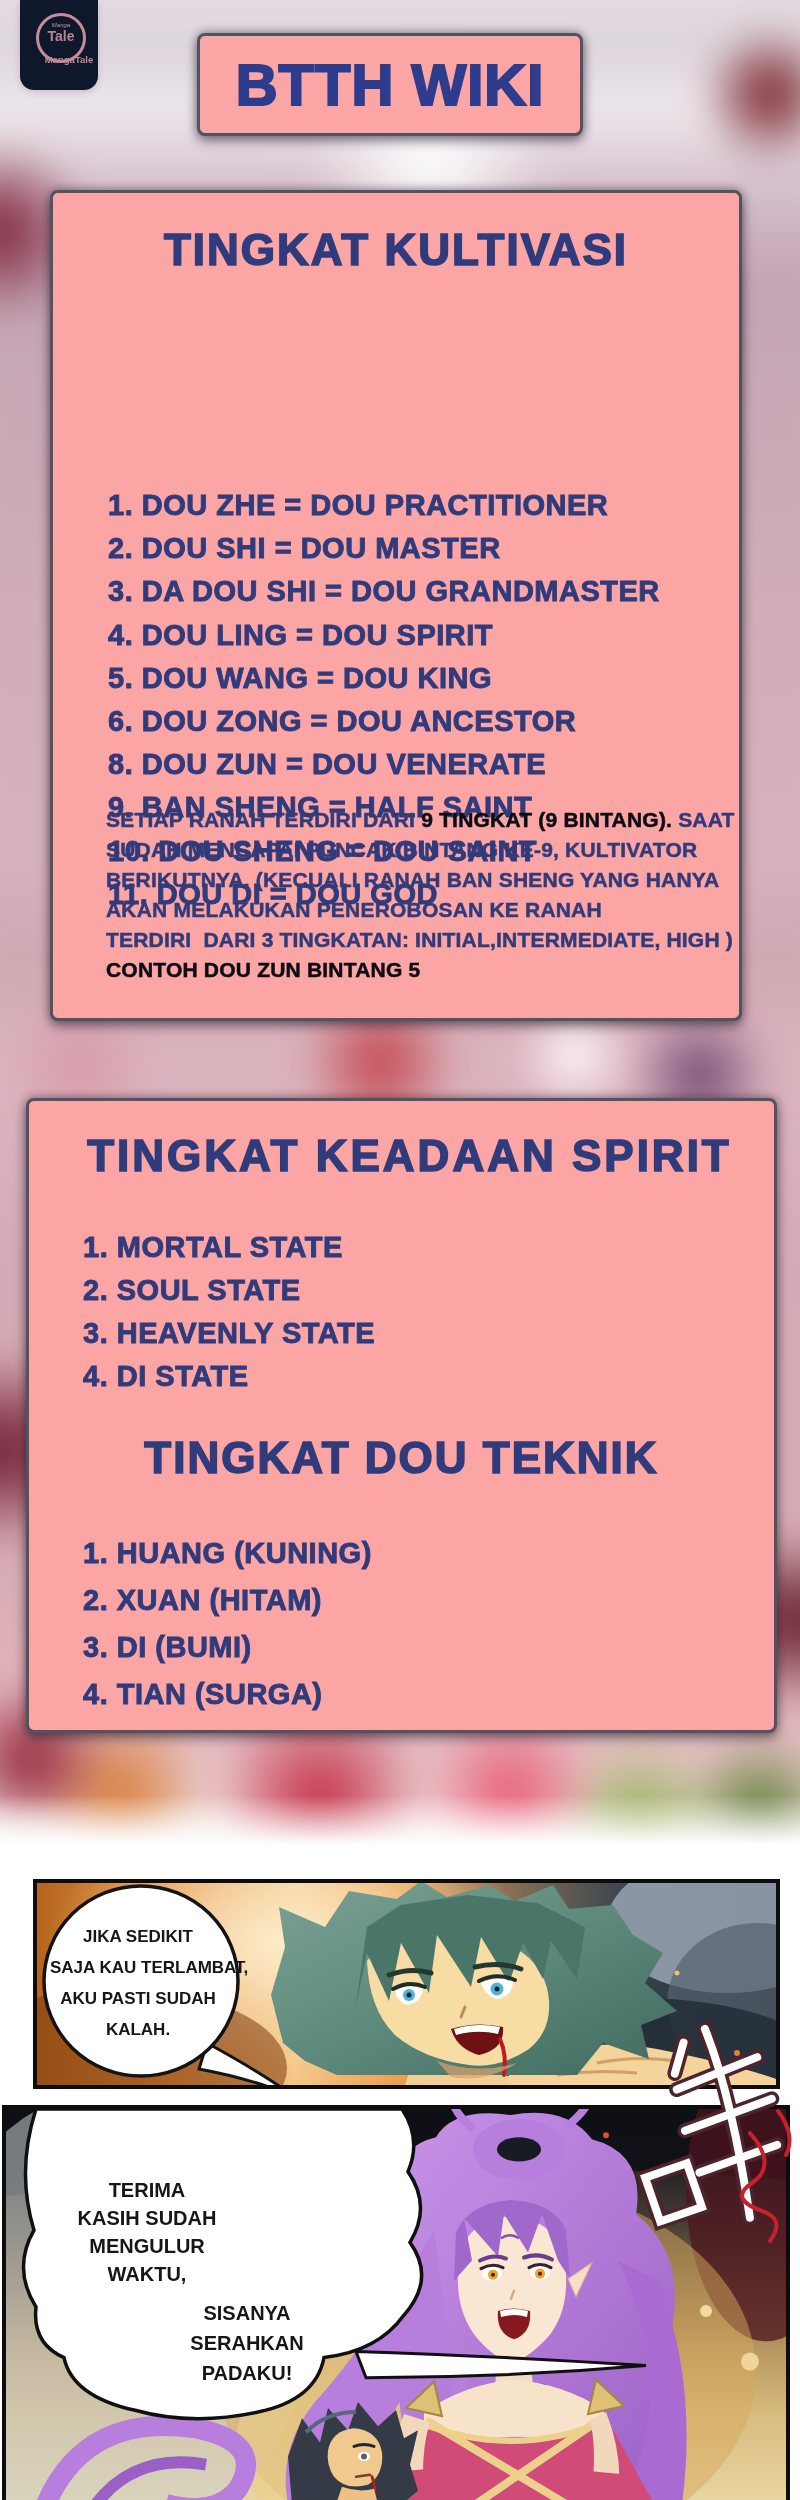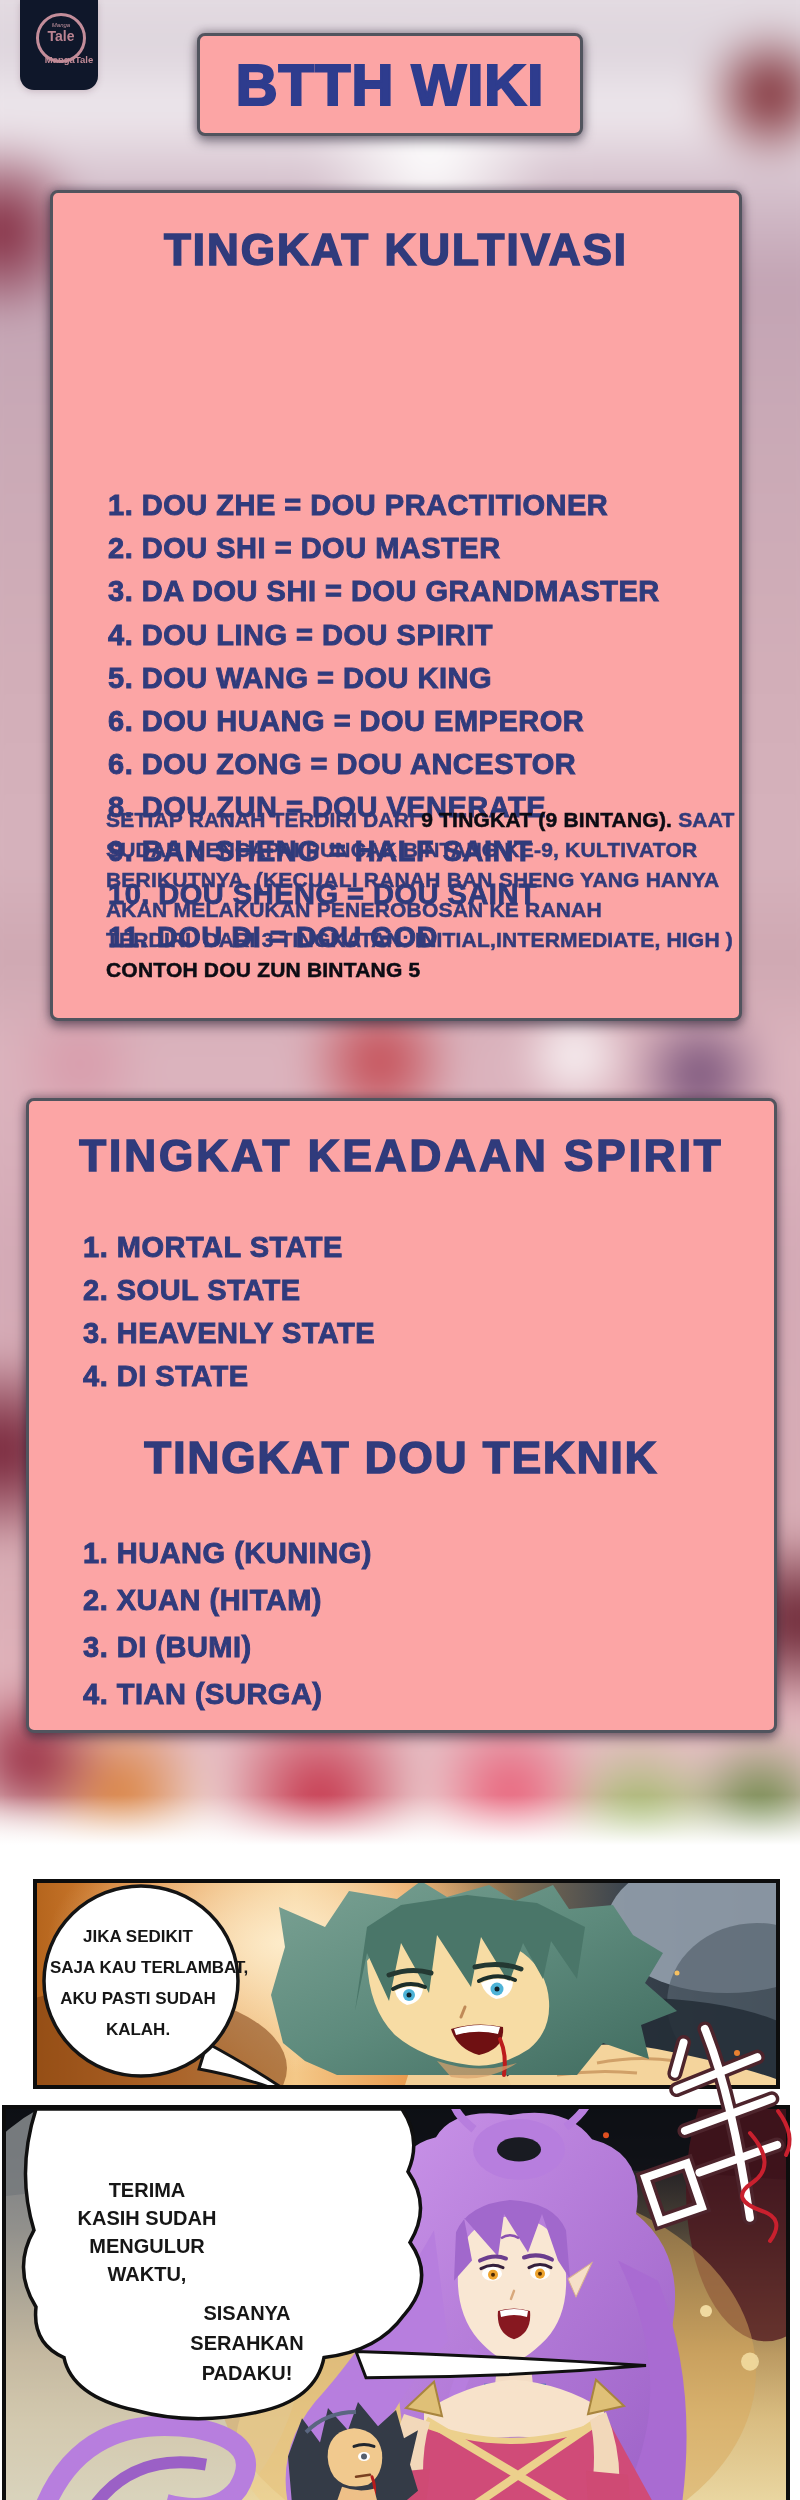--- a/index.html
+++ b/index.html
@@ -50,21 +50,21 @@
   .bluebox{position:absolute;background:#fca5a5;border:3px solid #51545e;border-radius:8px;
     box-shadow:0 5px 12px rgba(35,25,45,.55), 0 -2px 8px rgba(35,25,45,.3);z-index:2;box-sizing:border-box;}
   .header-box{left:197px;top:33px;width:386px;height:103px;display:flex;align-items:center;justify-content:center;}
   .header-title{font-size:58px;font-weight:700;color:#2e3c8e;letter-spacing:1px;
     -webkit-text-stroke:2.2px #2e3c8e;}
   .box1{left:50px;top:190px;width:692px;height:831px;}
   .box2{left:26px;top:1098px;width:751px;height:635px;}
   .box-title{position:absolute;width:100%;text-align:center;font-weight:700;color:#303b7c;
     font-size:44px;letter-spacing:2px;-webkit-text-stroke:1.6px #303b7c;white-space:nowrap;}
   .box1 .box-title{top:32px;}
-  .box2 .t2{top:30px;letter-spacing:3px;}
+  .box2 .t2{top:30px;letter-spacing:3px;padding-left:8px;}
   .box2 .t3{top:332px;}
   .wiki-list{position:absolute;}
   .box1 .wiki-list{left:55px;top:296px;width:630px;}
   .box1 .wiki-list .li{height:43.2px;}
   .box2 .list2a{left:54px;top:130px;width:650px;}
   .box2 .list2a .li{height:43px;}
   .box2 .list2b{left:54px;top:436px;width:650px;}
   .box2 .list2b .li{height:47px;}
   .wiki-list .li{font-size:29px;font-weight:700;color:#303b7c;letter-spacing:.5px;
     -webkit-text-stroke:.9px #303b7c;white-space:nowrap;}
@@ -107,21 +107,20 @@
 </div>
 
 <div class="bluebox box1">
   <div class="box-title">TINGKAT KULTIVASI</div>
   <div class="wiki-list">
       <div class="li">1. DOU ZHE = DOU PRACTITIONER</div>
       <div class="li">2. DOU SHI = DOU MASTER</div>
       <div class="li">3. DA DOU SHI = DOU GRANDMASTER</div>
       <div class="li">4. DOU LING = DOU SPIRIT</div>
       <div class="li">5. DOU WANG = DOU KING</div>
-      <div class="li">6. DOU HUANG = DOU EMPEROR</div>
       <div class="li">6. DOU ZONG = DOU ANCESTOR</div>
       <div class="li">8. DOU ZUN = DOU VENERATE</div>
       <div class="li">9. BAN SHENG = HALF SAINT</div>
       <div class="li">10. DOU SHENG = DOU SAINT</div>
       <div class="li">11. DOU DI = DOU GOD</div>
     </div>
   <div class="paragraph">
       <div class="para-line"><span class="seg-navy">SETIAP RANAH TERDIRI DARI </span><span class="seg-black">9 TINGKAT (9 BINTANG).</span><span class="seg-navy"> SAAT</span></div>
       <div class="para-line"><span class="seg-navy">SUDAH MENCAPAI PUNCAK BINTANG KE-9, KULTIVATOR</span></div>
       <div class="para-line"><span class="seg-navy">BERIKUTNYA. (KECUALI RANAH BAN SHENG YANG HANYA</span></div>

